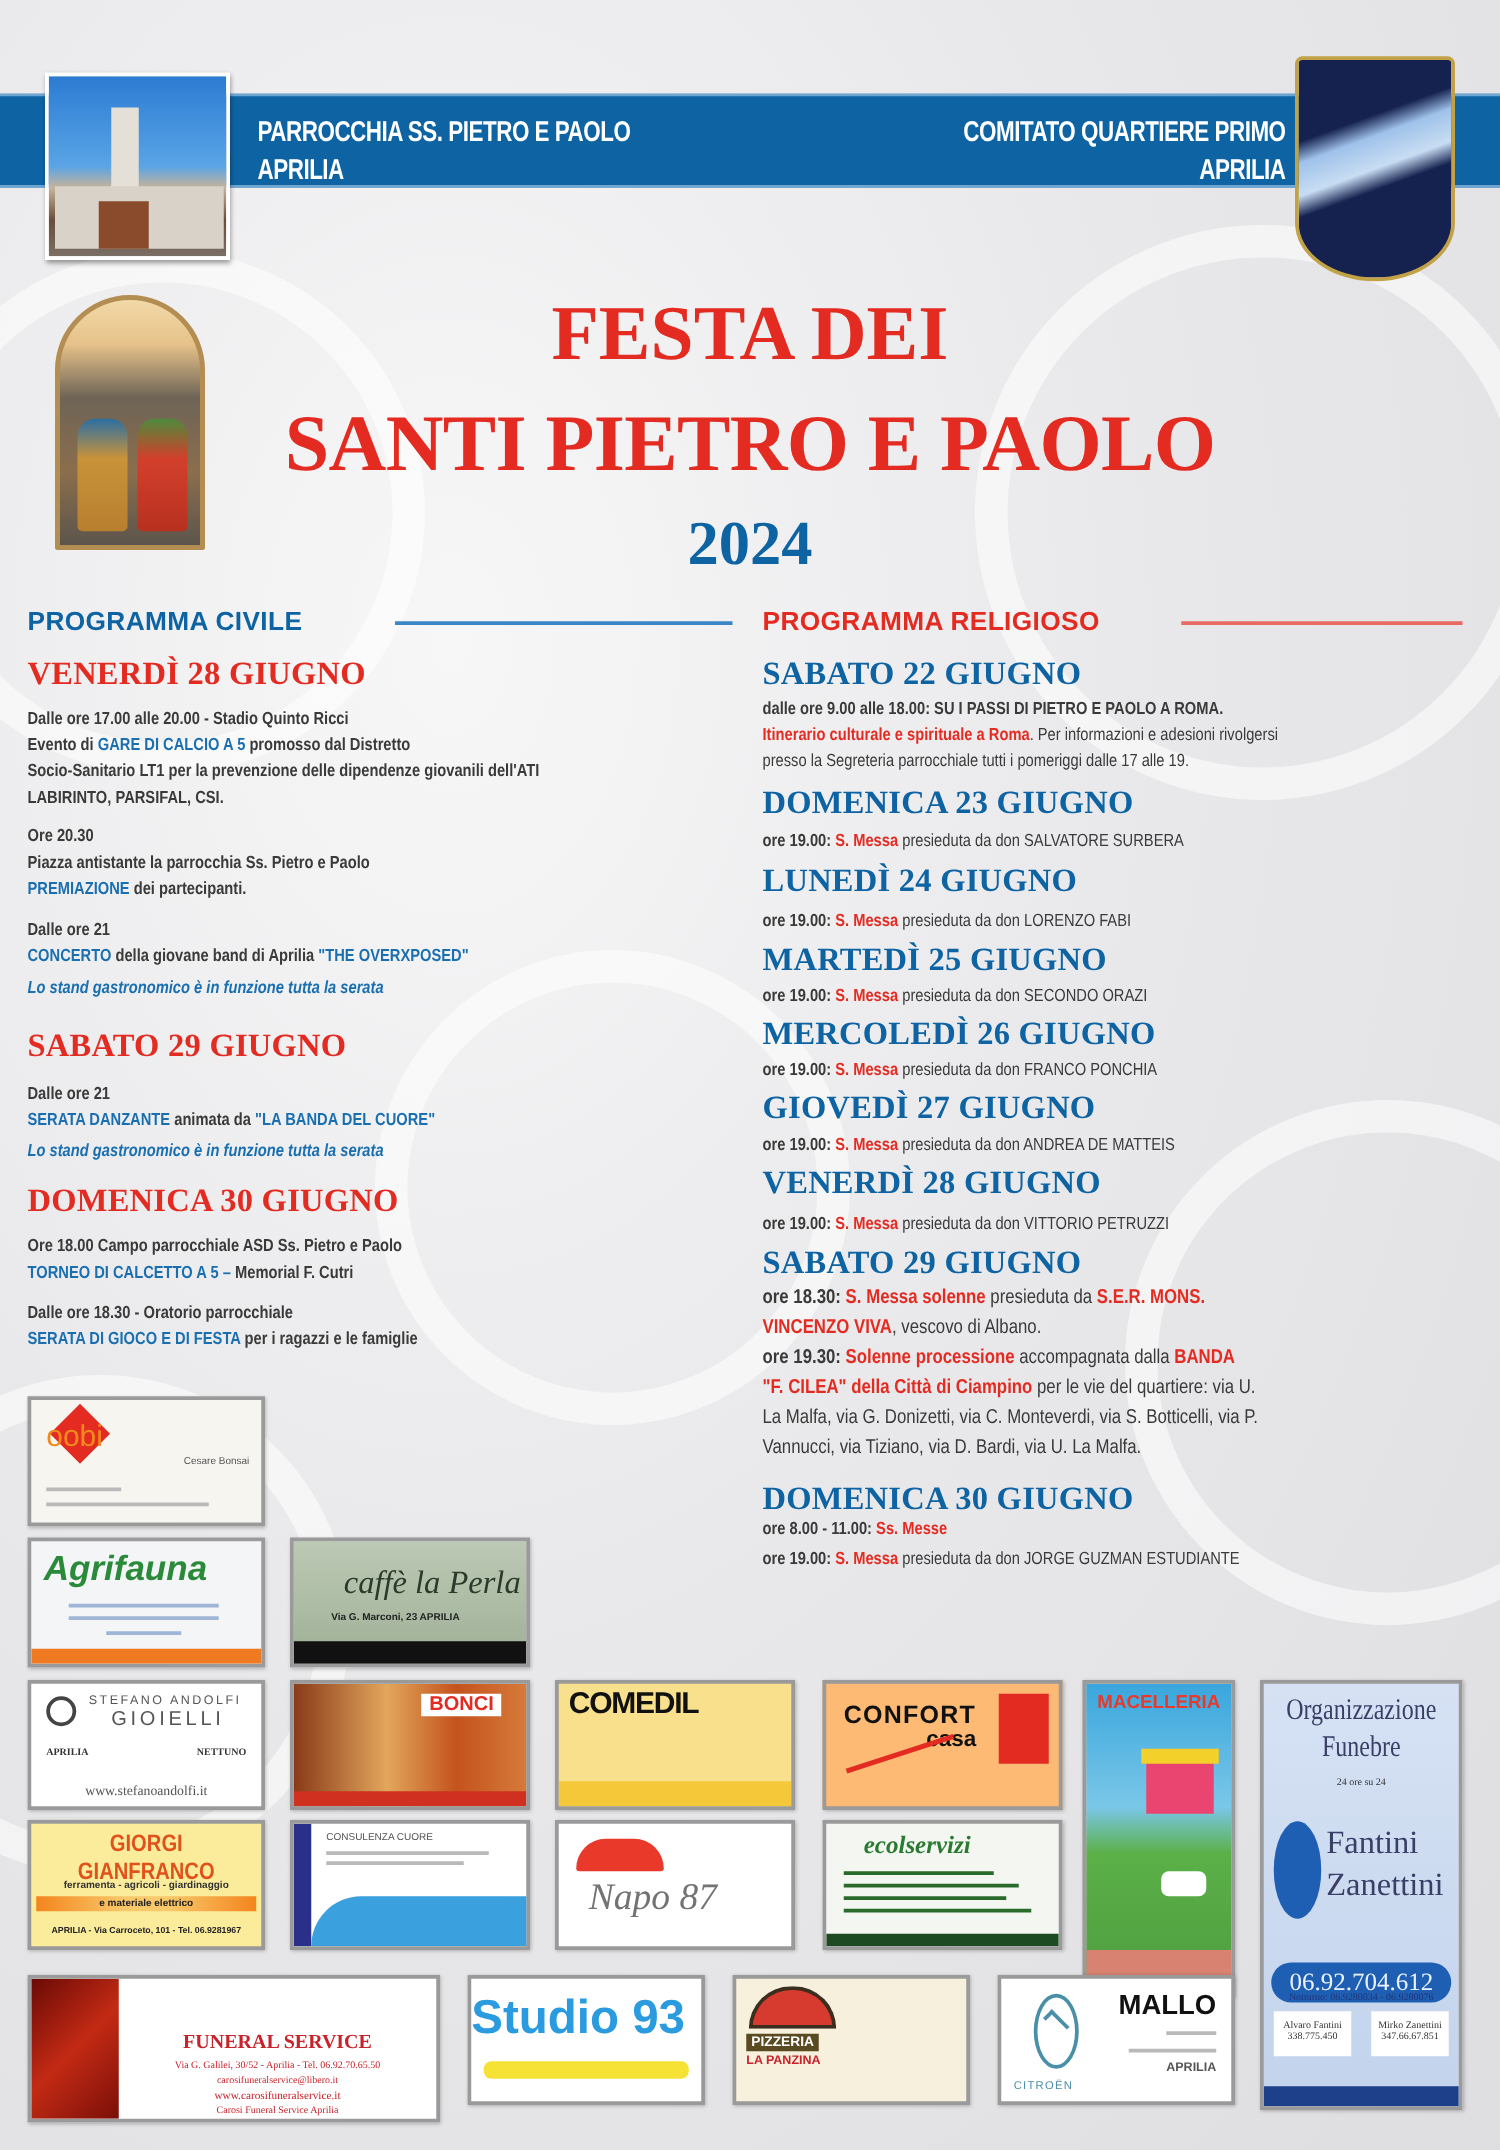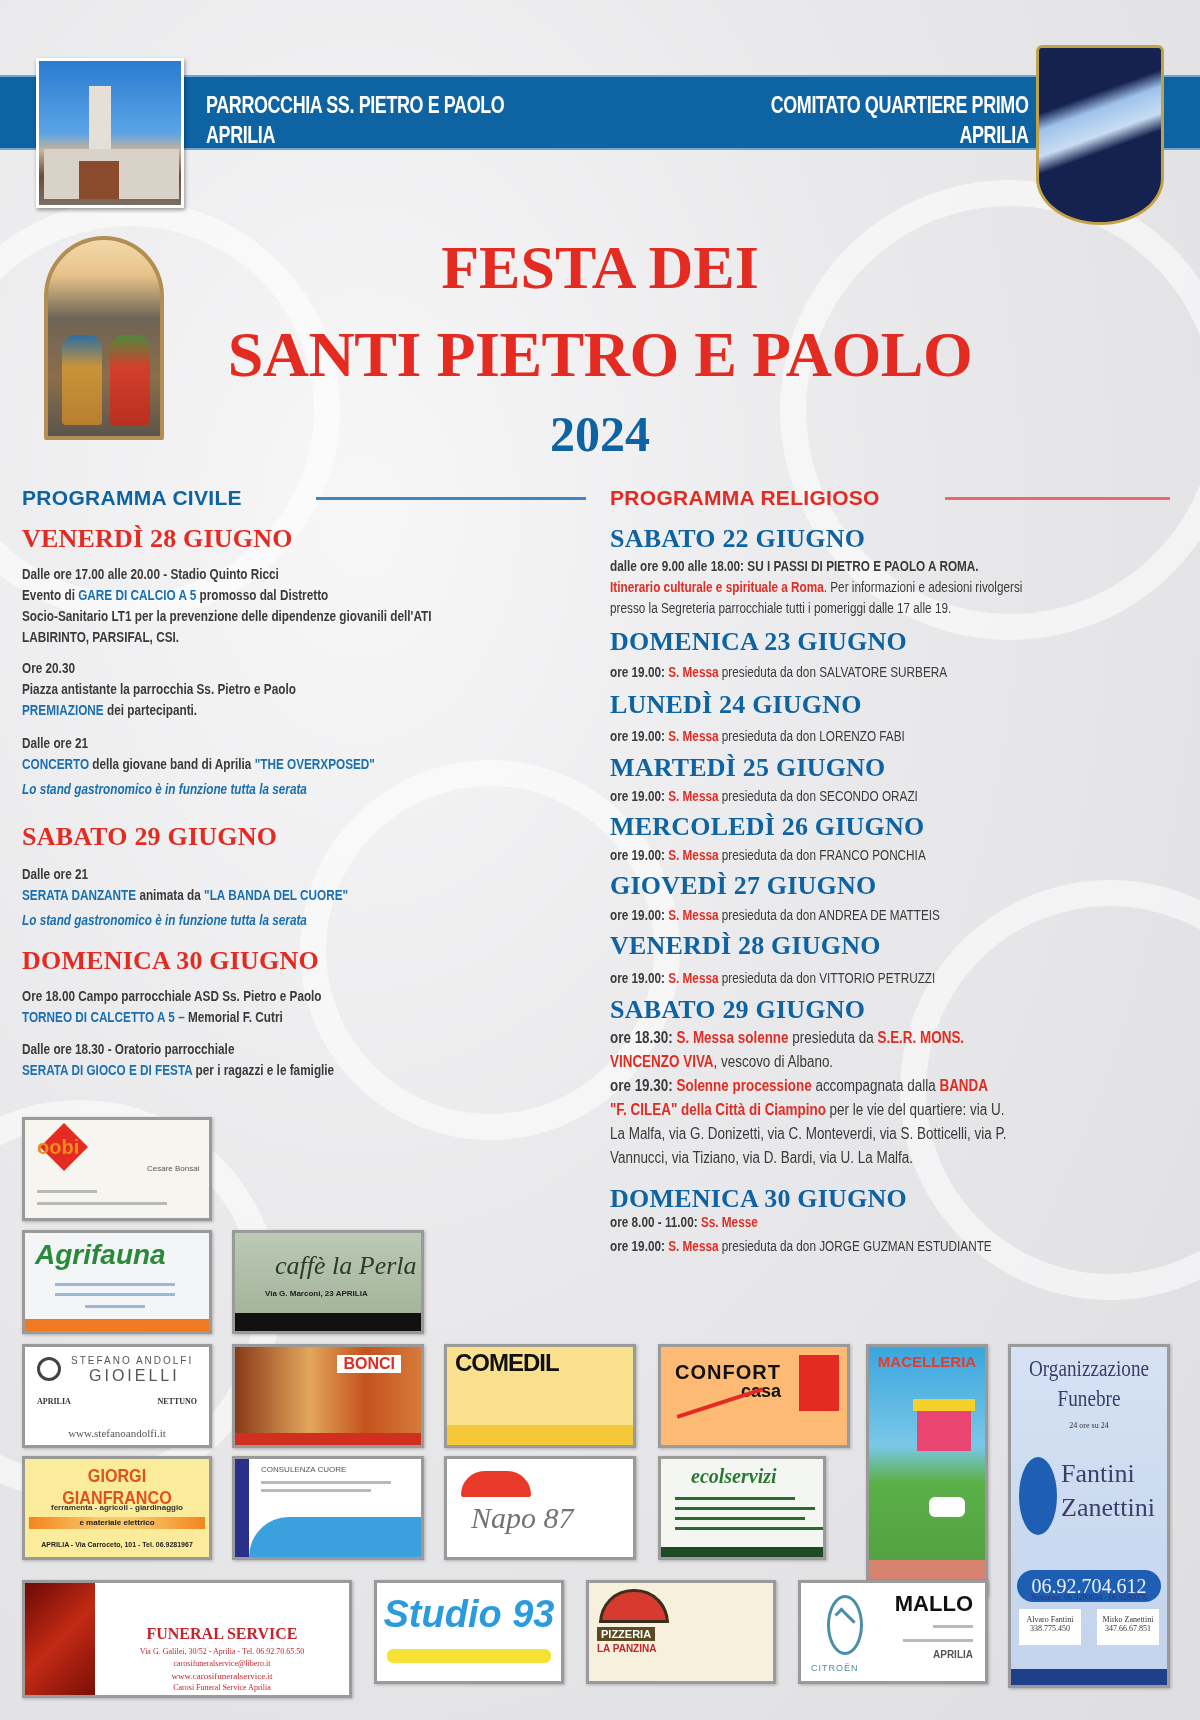--- a/index.html
+++ b/index.html
@@ -182,21 +182,21 @@
 </div>
 
 <div class="day-head blue" style="left:610px;top:1184px;">DOMENICA 30 GIUGNO</div>
 <div class="body-text" style="left:610px;top:1212px;">
   <div><span>ore 8.00 - 11.00:  </span><span class="hl-red">Ss. Messe</span></div>
   <div style="margin-top:3px;"><span>ore 19.00: </span><span class="hl-red">S. Messa</span><span style="font-weight:normal"> presieduta da don JORGE GUZMAN ESTUDIANTE</span></div>
 </div>
 
 <div class="ad" style="left:22px;top:1117px;width:190px;height:104px;background:#f6f5f0;">
   <div style="position:absolute;left:22px;top:10px;width:34px;height:34px;background:#e32b22;transform:rotate(45deg);"></div>
-  <div style="position:absolute;left:12px;top:16px;font-size:20px;font-weight:bold;color:#f08a1c;">oobi</div>
+  <div style="position:absolute;left:12px;top:16px;font-size:24px;font-weight:normal;color:#f08a1c;">oobi</div>
   <div style="position:absolute;left:122px;top:44px;font-size:8px;color:#555;">Cesare Bonsai</div>
   <div class="small-line" style="left:12px;top:70px;width:60px;"></div>
   <div class="small-line" style="left:12px;top:82px;width:130px;"></div>
 </div>
 
 <div class="ad" style="left:22px;top:1230px;width:190px;height:104px;background:#f3f5f7;">
   <div style="position:absolute;left:10px;top:6px;font-size:28px;font-weight:bold;font-style:italic;color:#2a8a3a;">Agrifauna</div>
   <div class="small-line" style="left:30px;top:50px;width:120px;background:#9fb6d6;"></div>
   <div class="small-line" style="left:30px;top:60px;width:120px;background:#9fb6d6;"></div>
   <div class="small-line" style="left:60px;top:72px;width:60px;background:#9fb6d6;"></div>
@@ -249,21 +249,21 @@
   <div style="position:absolute;left:80px;top:34px;font-size:18px;font-weight:bold;color:#111;">casa</div>
   <div style="position:absolute;left:14px;top:54px;width:90px;height:4px;background:#e32b22;transform:rotate(-18deg);"></div>
   <div style="position:absolute;right:8px;top:8px;width:40px;height:56px;background:#e32b22;"></div>
 </div>
 
 <div class="ad" style="left:444px;top:1456px;width:192px;height:104px;">
   <div style="position:absolute;left:14px;top:12px;width:70px;height:26px;background:#e8392a;border-radius:40px 40px 4px 4px;"></div>
   <div style="position:absolute;left:24px;top:42px;font-family:'Liberation Serif',serif;font-style:italic;font-size:30px;color:#737373;">Napo 87</div>
 </div>
 
-<div class="ad" style="left:658px;top:1456px;width:168px;height:104px;background:#f4f6f2;">
+<div class="ad" style="left:658px;top:1456px;width:192px;height:104px;background:#f4f6f2;">
   <div style="position:absolute;left:30px;top:6px;font-family:'Liberation Serif',serif;font-style:italic;font-size:20px;font-weight:bold;color:#2a7a32;">ecolservizi</div>
   <div class="small-line" style="left:14px;top:38px;width:120px;background:#2a6a2a;"></div>
   <div class="small-line" style="left:14px;top:48px;width:140px;background:#2a6a2a;"></div>
   <div class="small-line" style="left:14px;top:58px;width:130px;background:#2a6a2a;"></div>
   <div class="small-line" style="left:14px;top:68px;width:150px;background:#2a6a2a;"></div>
   <div style="position:absolute;left:0;bottom:0;width:100%;height:10px;background:#1d4a22;"></div>
 </div>
 
 <div class="ad" style="left:866px;top:1344px;width:122px;height:253px;background:linear-gradient(#3aa6dd 0%,#7ac7e8 40%,#5bb048 55%,#4e9c3e 100%);">
   <div style="position:absolute;left:0;right:0;top:6px;text-align:center;font-size:15px;font-weight:bold;color:#e8392a;">MACELLERIA</div>
@@ -296,21 +296,21 @@
 <div class="ad" style="left:22px;top:1580px;width:330px;height:118px;">
   <div style="position:absolute;left:0;top:0;width:70px;height:100%;background:linear-gradient(135deg,#6b0a06,#c32a14 50%,#7a0f08);"></div>
   <div style="position:absolute;left:70px;right:0;top:42px;text-align:center;font-family:'Liberation Serif',serif;font-weight:bold;font-size:16px;color:#c8232a;">FUNERAL SERVICE</div>
   <div style="position:absolute;left:70px;right:0;top:64px;text-align:center;font-family:'Liberation Serif',serif;font-size:8px;color:#c8232a;">Via G. Galilei, 30/52 - Aprilia - Tel. 06.92.70.65.50</div>
   <div style="position:absolute;left:70px;right:0;top:76px;text-align:center;font-family:'Liberation Serif',serif;font-size:8px;color:#c8232a;">carosifuneralservice@libero.it</div>
   <div style="position:absolute;left:70px;right:0;top:88px;text-align:center;font-family:'Liberation Serif',serif;font-size:9px;color:#c8232a;">www.carosifuneralservice.it</div>
   <div style="position:absolute;left:70px;right:0;top:100px;text-align:center;font-family:'Liberation Serif',serif;font-size:8px;color:#c8232a;">Carosi Funeral Service Aprilia</div>
 </div>
 
 <div class="ad" style="left:374px;top:1580px;width:190px;height:104px;">
-  <div style="position:absolute;left:0;right:0;top:10px;text-align:center;font-size:38px;font-weight:bold;font-style:italic;color:#2b9be0;">Studio 93</div>
+  <div style="position:absolute;left:0;right:0;top:10px;text-align:left;font-size:38px;font-weight:bold;color:#2b9be0;">Studio 93</div>
   <div style="position:absolute;left:10px;right:10px;top:66px;height:14px;background:#f6e234;border-radius:6px;"></div>
 </div>
 
 <div class="ad" style="left:586px;top:1580px;width:190px;height:104px;background:#f6f0dd;">
   <div style="position:absolute;left:10px;top:6px;width:70px;height:34px;background:#d73a2e;border-radius:36px 36px 0 0;border:3px solid #3c2e1e;"></div>
   <div style="position:absolute;left:8px;top:44px;font-size:11px;font-weight:bold;color:#fff;background:#5a4a22;padding:1px 4px;">PIZZERIA</div>
   <div style="position:absolute;left:8px;top:60px;font-size:10px;font-weight:bold;color:#c8232a;">LA PANZINA</div>
 </div>
 
 <div class="ad" style="left:798px;top:1580px;width:190px;height:104px;">

